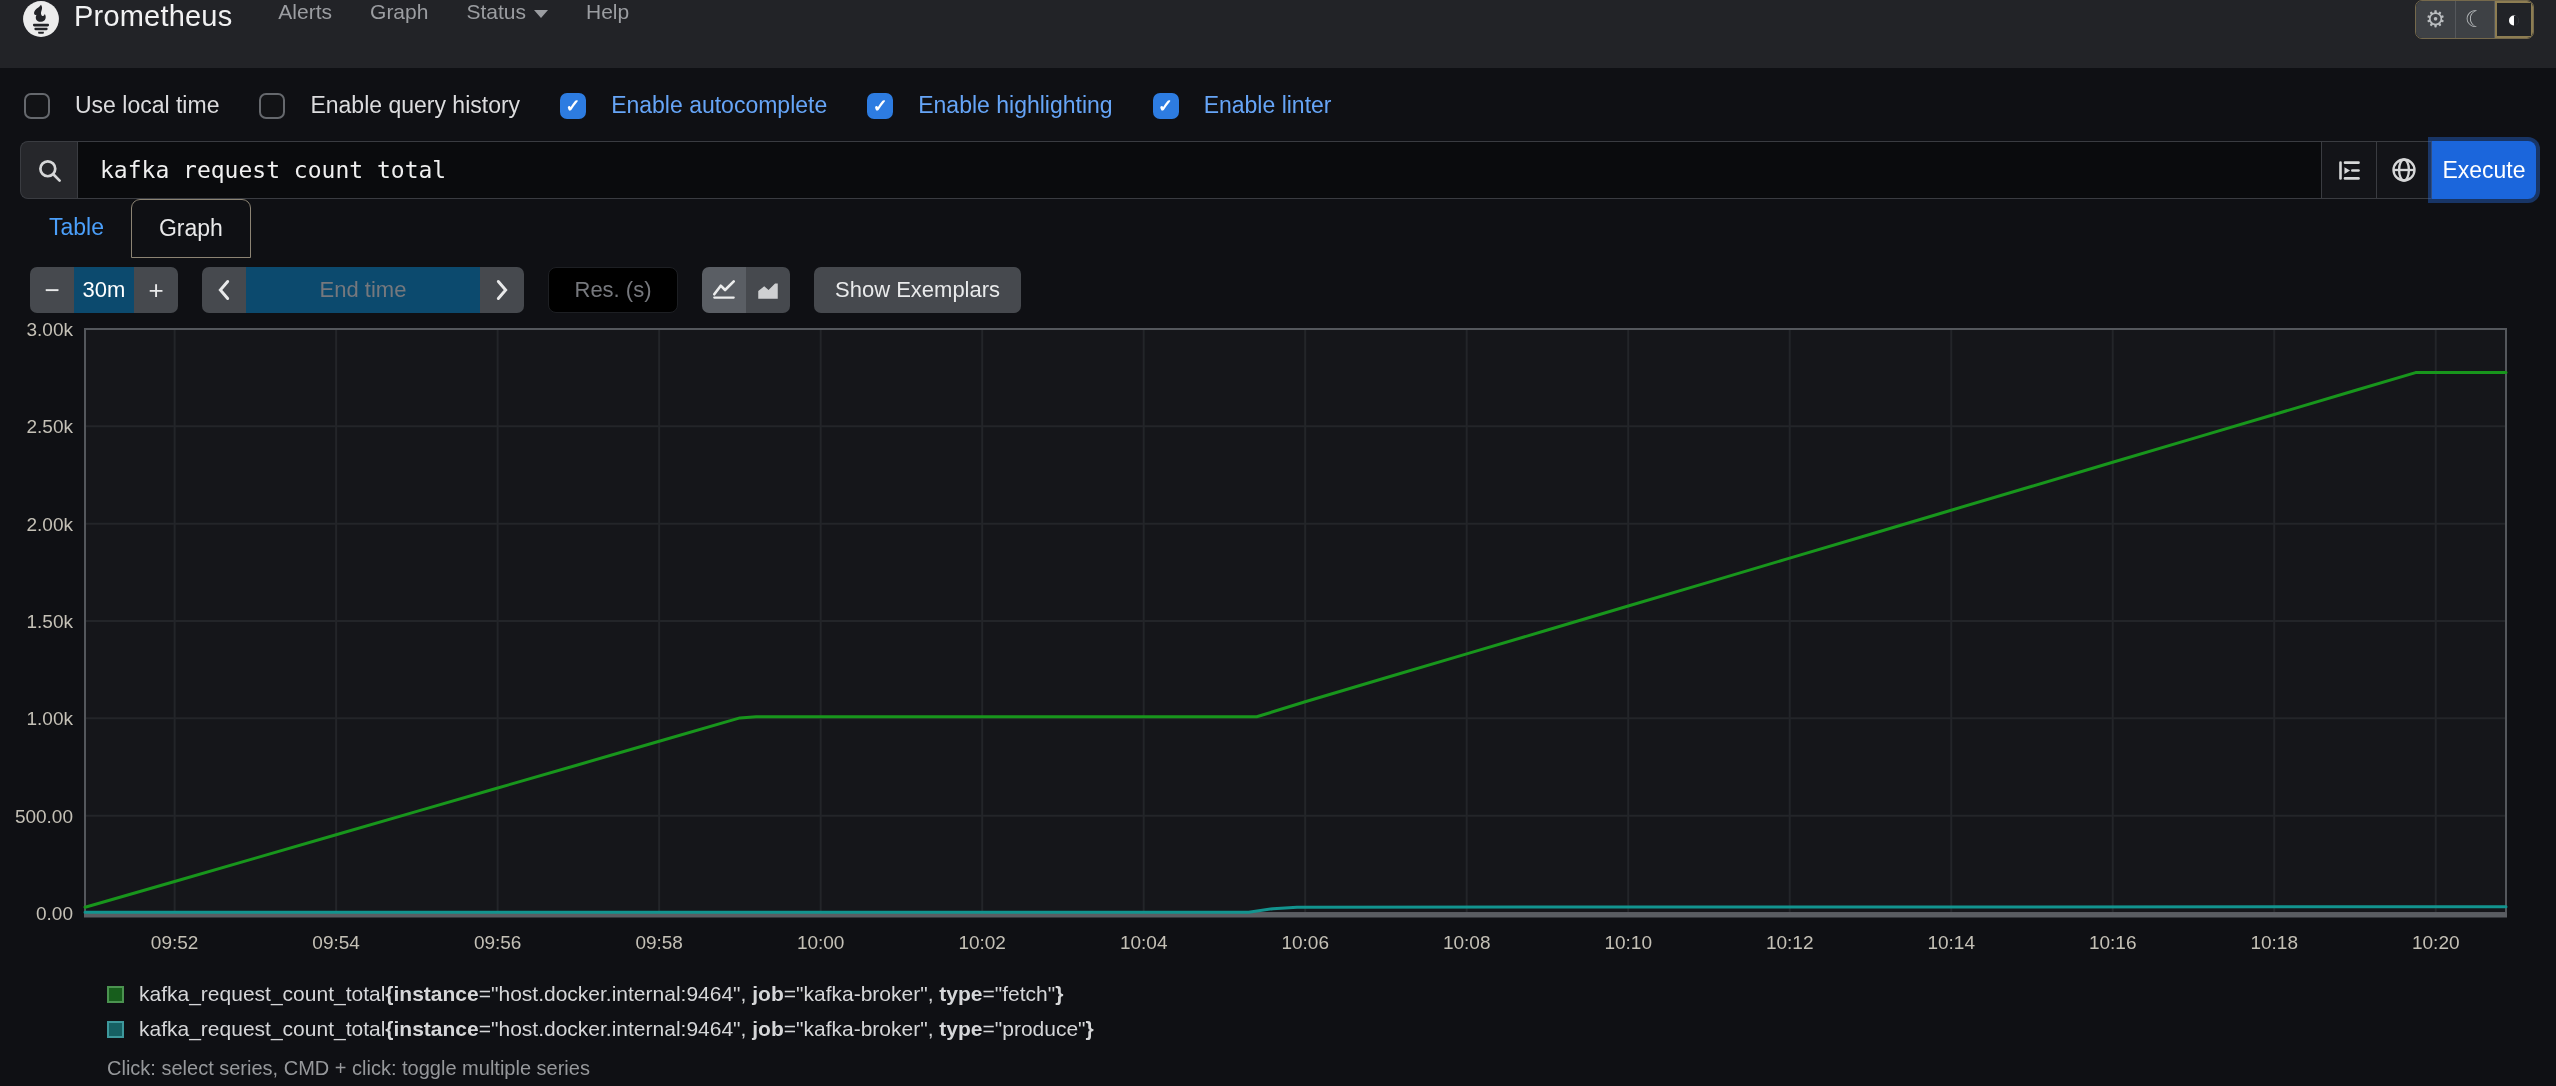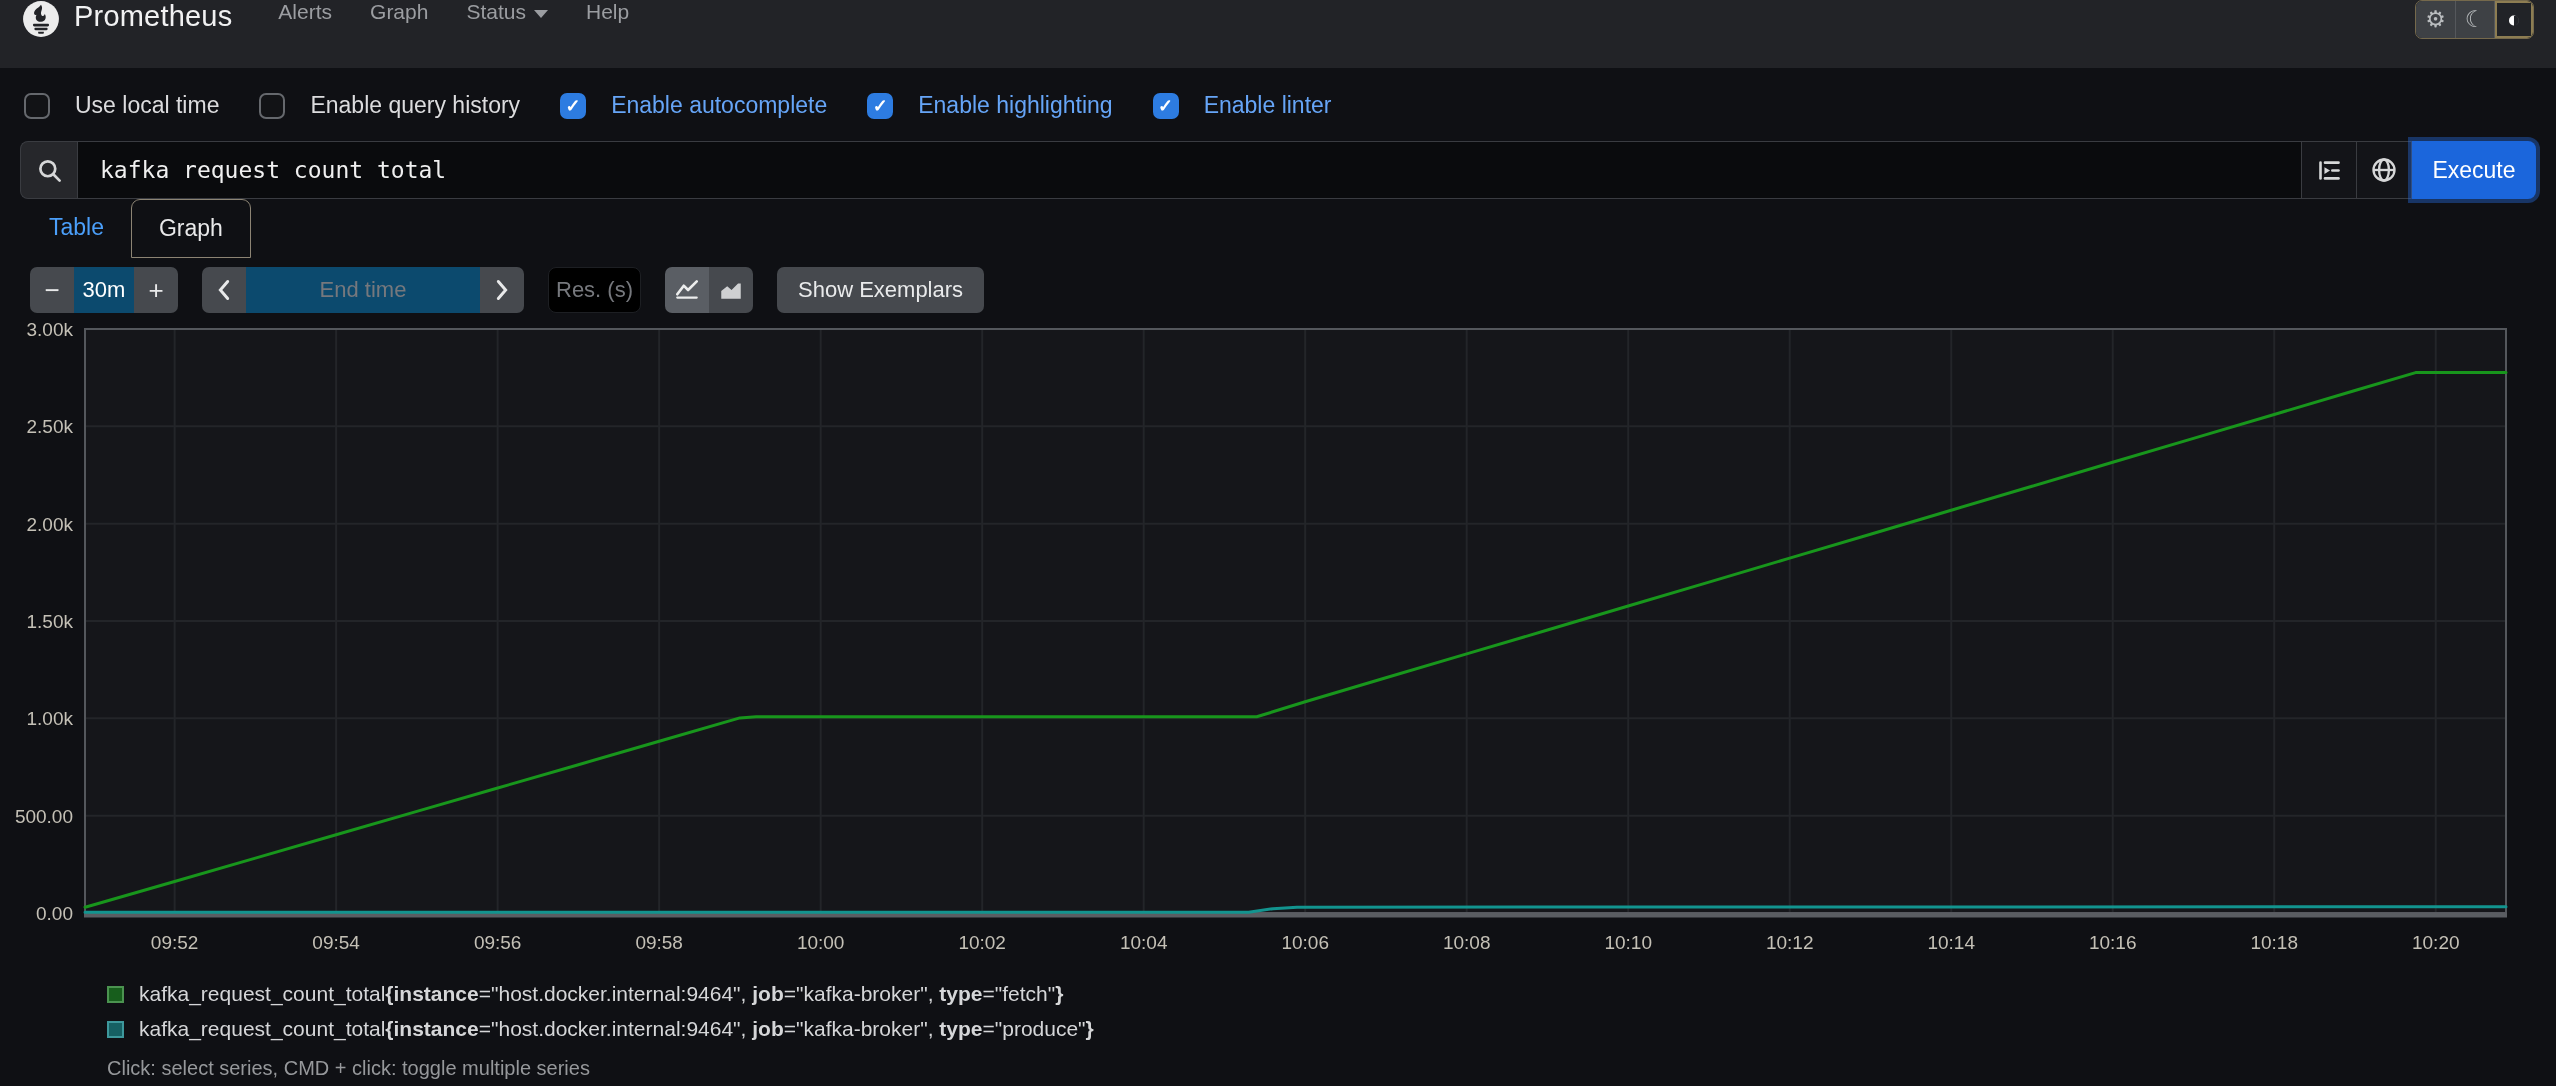--- a/index.html
+++ b/index.html
@@ -26,37 +26,37 @@
   .options-row { display:flex; gap:40px; padding:24px 24px 18px; align-items:center; }
   .opt { display:flex; align-items:center; gap:25px; font-size:23px; color:#dcdcde; cursor:pointer; }
   .opt .box { width:26px; height:26px; border-radius:7px; border:2px solid #65686d; background:#121316; display:flex; align-items:center; justify-content:center; }
   .opt.checked .box { background:#2d7ce1; border-color:#2d7ce1; color:#fff; font-size:18px; font-weight:bold; }
   .opt.checked .txt { color:#66a5f7; }
   
   .query-row { display:flex; margin:4px 20px 0; height:58px; }
   .qaddon { width:57px; background:#26272b; border:1px solid #3a3c41; border-right:0; border-radius:8px 0 0 8px; display:flex; align-items:center; justify-content:center; }
   .query-input { flex:1; background:#0a0b0d; border:1px solid #3a3c41; border-left:1px solid #3a3c41; color:#f0f0f0; font-family:"DejaVu Sans Mono", monospace; font-size:23px; padding:0 22px; outline:none; }
   .qbtn { width:55px; background:#131418; border:1px solid #3a3c41; border-left:0; display:flex; align-items:center; justify-content:center; cursor:pointer; }
-  .execute-btn { width:124px; background:#1b66dc; color:#fff; border:0; font-size:23px; font-family:inherit; border-radius:0 8px 8px 0; cursor:pointer; box-shadow:0 0 0 4px rgba(39,106,217,.42); position:relative; z-index:1; }
+  .execute-btn { width:104px; background:#1b66dc; color:#fff; border:0; font-size:23px; font-family:inherit; border-radius:0 8px 8px 0; cursor:pointer; box-shadow:0 0 0 4px rgba(39,106,217,.42); position:relative; z-index:1; }
   
   .meta-row { display:flex; justify-content:space-between; align-items:flex-start; padding:0 22px; height:64px; margin-top:0;text-align:right; }
   .tabs { display:flex; align-items:stretch; }
   .tab { font-size:23px; padding:15px 27px; text-decoration:none; }
   .tab-link { color:#4b9ffa; cursor:pointer; }
   .tab-active { color:#e9e9ea; border:1px solid #8c8474; border-radius:9px 9px 0 0; background:#0f1014; cursor:default; }
   .stats { display:flex; gap:34px; color:#b3afa4; font-size:20px; padding-top:13px; }
   
   .controls-row { display:flex; align-items:center; padding-left:30px; height:48px; margin-top:3px; gap:24px; }
   .grp { display:flex; height:46px; border-radius:7px; overflow:hidden; }
   .gbtn { background:#46494e; color:#e8e9ea; border:0; width:44px; display:flex; align-items:center; justify-content:center; font-size:26px; cursor:pointer; }
   .ginput { background:#0c4a6e; border:0; color:#fff; text-align:center; font-size:22px; font-family:inherit; outline:none; }
   .ginput::placeholder { color:#76787d; }
   .dur-input { width:60px; }
   .end-input { width:234px; }
-  .res-input { width:93px; height:46px; border-radius:8px; background:#000; border:1px solid #1d1f23; color:#fff; text-align:center; font-size:22px; font-family:inherit; outline:none; }
+  .res-input { width:130px; height:46px; border-radius:8px; background:#000; border:1px solid #1d1f23; color:#fff; text-align:center; font-size:22px; font-family:inherit; outline:none; }
   .res-input::placeholder { color:#76787d; }
   .ct-btn.active { background:#5a5e64; }
   .exemplars-btn { height:46px; background:#46494e; color:#e9eaeb; border:0; border-radius:7px; padding:0 21px; font-size:22px; font-family:inherit; cursor:pointer; }
   
   #chart { display:block; margin-top:6px; }
   
   .legend { padding-left:107px; margin-top:0; }
   .legend-row { display:flex; align-items:center; gap:15px; margin-bottom:11px; font-size:21px; color:#d5d6d8; cursor:pointer; }
   .legend-row b { font-weight:bold; }
   .swatch { width:17px; height:17px; flex:0 0 17px; }

